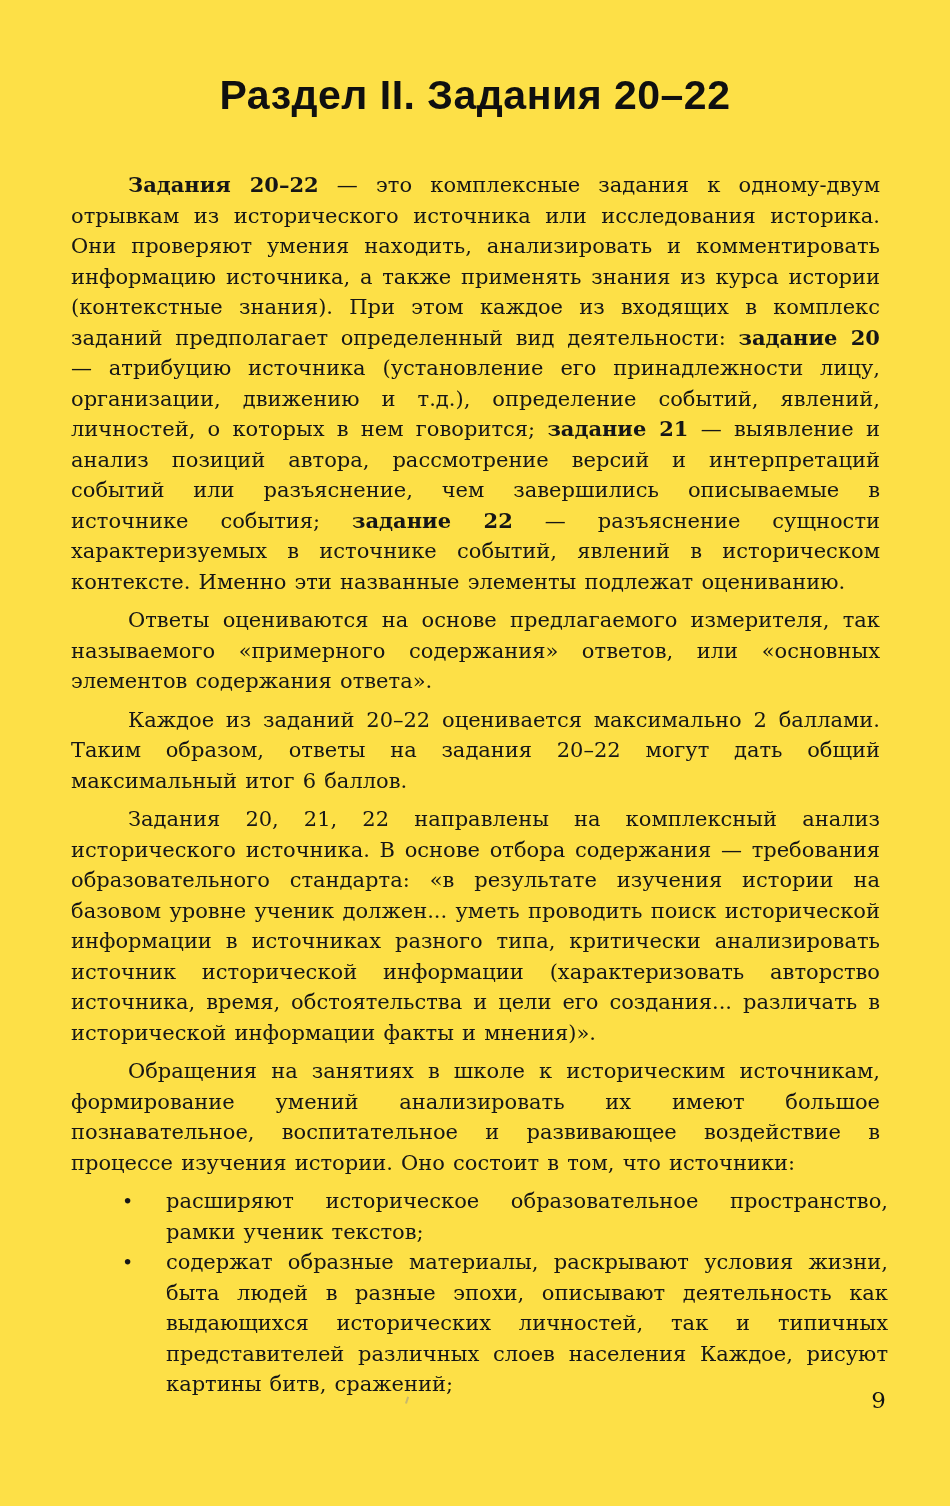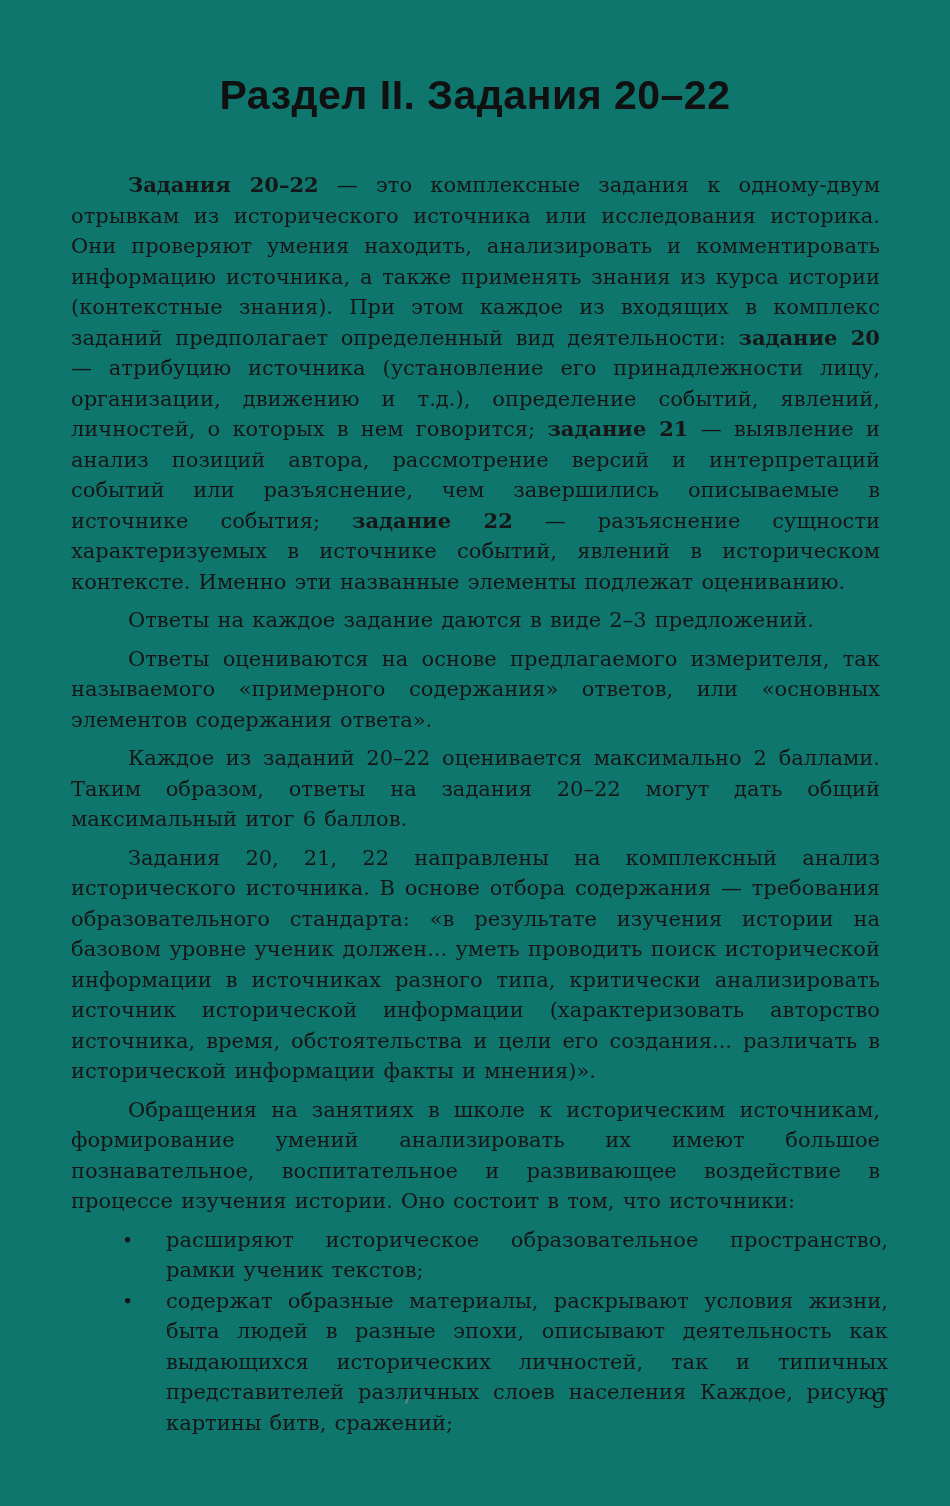--- a/index.html
+++ b/index.html
@@ -5,21 +5,21 @@
   html, body {
     margin: 0;
     padding: 0;
     background: #e8e8e6;
   }
   .page {
     position: relative;
     width: 950px;
     height: 1506px;
     margin: 0 auto;
-    background: #0f766e;
+    background: #fde047;
     color: #161616;
     font-family: "DejaVu Serif", "Liberation Serif", serif;
     overflow: hidden;
   }
   .title {
     position: absolute;
     top: 72px;
     left: 0;
     right: 0;
     margin: 0;
@@ -86,21 +86,20 @@
 <body>
 
 <div class="page">
 
   <h1 class="title">Раздел II. Задания 20–22</h1>
 
   <div class="content">
 
     <p class="para"><span class="bold">Задания 20–22</span><span> — это комплексные задания к одному-двум отрывкам из исторического источника или исследования историка. Они проверяют умения находить, анализировать и комментировать информацию источника, а также применять знания из курса истории (контекстные знания). При этом каждое из входящих в комплекс заданий предполагает определенный вид деятельности: </span><span class="bold">задание 20</span><span> — атрибуцию источника (установление его принадлежности лицу, организации, движению и т.д.), определение событий, явлений, личностей, о которых в нем говорится; </span><span class="bold">задание 21</span><span> — выявление и анализ позиций автора, рассмотрение версий и интерпретаций событий или разъяснение, чем завершились описываемые в источнике события; </span><span class="bold">задание 22</span><span> — разъяснение сущности характеризуемых в источнике событий, явлений в историческом контексте. Именно эти названные элементы подлежат оцениванию.</span></p>
 
-    <p class="para"><span>Ответы на каждое задание даются в виде 2–3 предложений.</span></p>
 
     <p class="para"><span>Ответы оцениваются на основе предлагаемого измерителя, так называемого «примерного содержания» ответов, или «основных элементов содержания ответа».</span></p>
 
     <p class="para"><span>Каждое из заданий 20–22 оценивается максимально 2 баллами. Таким образом, ответы на задания 20–22 могут дать общий максимальный итог 6 баллов.</span></p>
 
     <p class="para"><span>Задания 20, 21, 22 направлены на комплексный анализ исторического источника. В основе отбора содержания — требования образовательного стандарта: «в результате изучения истории на базовом уровне ученик должен... уметь проводить поиск исторической информации в источниках разного типа, критически анализировать источник исторической информации (характеризовать авторство источника, время, обстоятельства и цели его создания... различать в исторической информации факты и мнения)».</span></p>
 
     <p class="para"><span>Обращения на занятиях в школе к историческим источникам, формирование умений анализировать их имеют большое познавательное, воспитательное и развивающее воздействие в процессе изучения истории. Оно состоит в том, что источники:</span></p>
 
     <div class="bullets">

